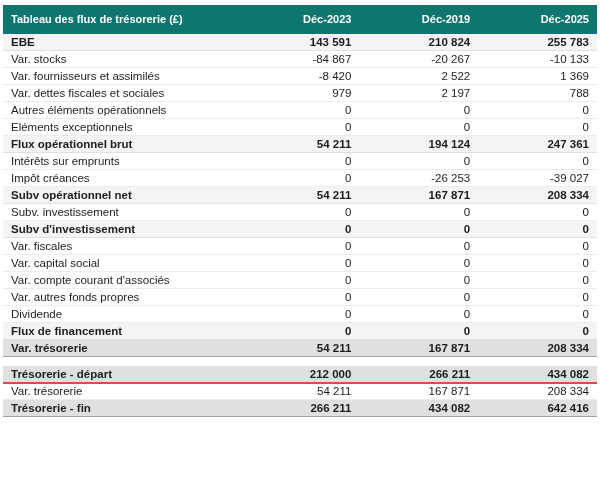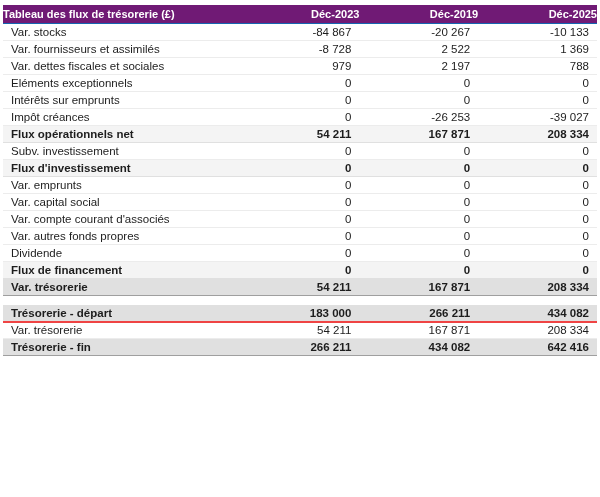--- a/index.html
+++ b/index.html
@@ -12,26 +12,26 @@
   }
   .wrap { padding: 5px 3px 0 3px; }
   table.flux {
     width: 594px;
     border-collapse: collapse;
     table-layout: fixed;
   }
   table.flux col.c-label { width: 40%; }
   table.flux col.c-num { width: 20%; }
   thead th {
-    background: #701a75;
+    background: #0f766e;
     color: #ffffff;
     font-size: 11px;
     font-weight: bold;
-    height: 18px;
-    padding: 0 0;
+    height: 28px;
+    padding: 0 8px;
     text-align: right;
     white-space: nowrap;
     border-bottom: 1px solid #1565b0;
   }
   thead th.lbl { text-align: left; }
   tbody td {
     font-size: 11.5px;
     color: #1d1d1d;
     height: 17px;
     padding: 0 8px;
@@ -68,76 +68,94 @@
     </colgroup>
     <thead>
       <tr>
         <th class="lbl">Tableau des flux de trésorerie (£)</th>
         <th>Déc-2023</th>
         <th>Déc-2019</th>
         <th>Déc-2025</th>
       </tr>
     </thead>
     <tbody id="main-body">
+        <tr class="subtotal">
+          <td class="lbl">EBE</td>
+          <td class="num">143 591</td>
+          <td class="num">210 824</td>
+          <td class="num">255 783</td>
+        </tr>
         <tr class="normal">
           <td class="lbl">Var. stocks</td>
           <td class="num">-84 867</td>
           <td class="num">-20 267</td>
           <td class="num">-10 133</td>
         </tr>
         <tr class="normal">
           <td class="lbl">Var. fournisseurs et assimilés</td>
-          <td class="num">-8 728</td>
+          <td class="num">-8 420</td>
           <td class="num">2 522</td>
           <td class="num">1 369</td>
         </tr>
         <tr class="normal">
           <td class="lbl">Var. dettes fiscales et sociales</td>
           <td class="num">979</td>
           <td class="num">2 197</td>
           <td class="num">788</td>
         </tr>
         <tr class="normal">
+          <td class="lbl">Autres éléments opérationnels</td>
+          <td class="num">0</td>
+          <td class="num">0</td>
+          <td class="num">0</td>
+        </tr>
+        <tr class="normal">
           <td class="lbl">Eléments exceptionnels</td>
           <td class="num">0</td>
           <td class="num">0</td>
           <td class="num">0</td>
+        </tr>
+        <tr class="subtotal">
+          <td class="lbl">Flux opérationnel brut</td>
+          <td class="num">54 211</td>
+          <td class="num">194 124</td>
+          <td class="num">247 361</td>
         </tr>
         <tr class="normal">
           <td class="lbl">Intérêts sur emprunts</td>
           <td class="num">0</td>
           <td class="num">0</td>
           <td class="num">0</td>
         </tr>
         <tr class="normal">
           <td class="lbl">Impôt créances</td>
           <td class="num">0</td>
           <td class="num">-26 253</td>
           <td class="num">-39 027</td>
         </tr>
         <tr class="subtotal">
-          <td class="lbl">Flux opérationnels net</td>
+          <td class="lbl">Subv opérationnel net</td>
           <td class="num">54 211</td>
           <td class="num">167 871</td>
           <td class="num">208 334</td>
         </tr>
         <tr class="normal">
           <td class="lbl">Subv. investissement</td>
           <td class="num">0</td>
           <td class="num">0</td>
           <td class="num">0</td>
         </tr>
         <tr class="subtotal">
-          <td class="lbl">Flux d'investissement</td>
-          <td class="num">0</td>
-          <td class="num">0</td>
-          <td class="num">0</td>
-        </tr>
-        <tr class="normal">
-          <td class="lbl">Var. emprunts</td>
+          <td class="lbl">Subv d'investissement</td>
+          <td class="num">0</td>
+          <td class="num">0</td>
+          <td class="num">0</td>
+        </tr>
+        <tr class="normal">
+          <td class="lbl">Var. fiscales</td>
           <td class="num">0</td>
           <td class="num">0</td>
           <td class="num">0</td>
         </tr>
         <tr class="normal">
           <td class="lbl">Var. capital social</td>
           <td class="num">0</td>
           <td class="num">0</td>
           <td class="num">0</td>
         </tr>
@@ -179,21 +197,21 @@
   <table class="flux">
     <colgroup>
       <col class="c-label">
         <col class="c-num">
         <col class="c-num">
         <col class="c-num">
     </colgroup>
     <tbody id="cash-body">
         <tr class="total">
           <td class="lbl">Trésorerie - départ</td>
-          <td class="num">183 000</td>
+          <td class="num">212 000</td>
           <td class="num">266 211</td>
           <td class="num">434 082</td>
         </tr>
         <tr class="normal">
           <td class="lbl">Var. trésorerie</td>
           <td class="num">54 211</td>
           <td class="num">167 871</td>
           <td class="num">208 334</td>
         </tr>
         <tr class="total">

